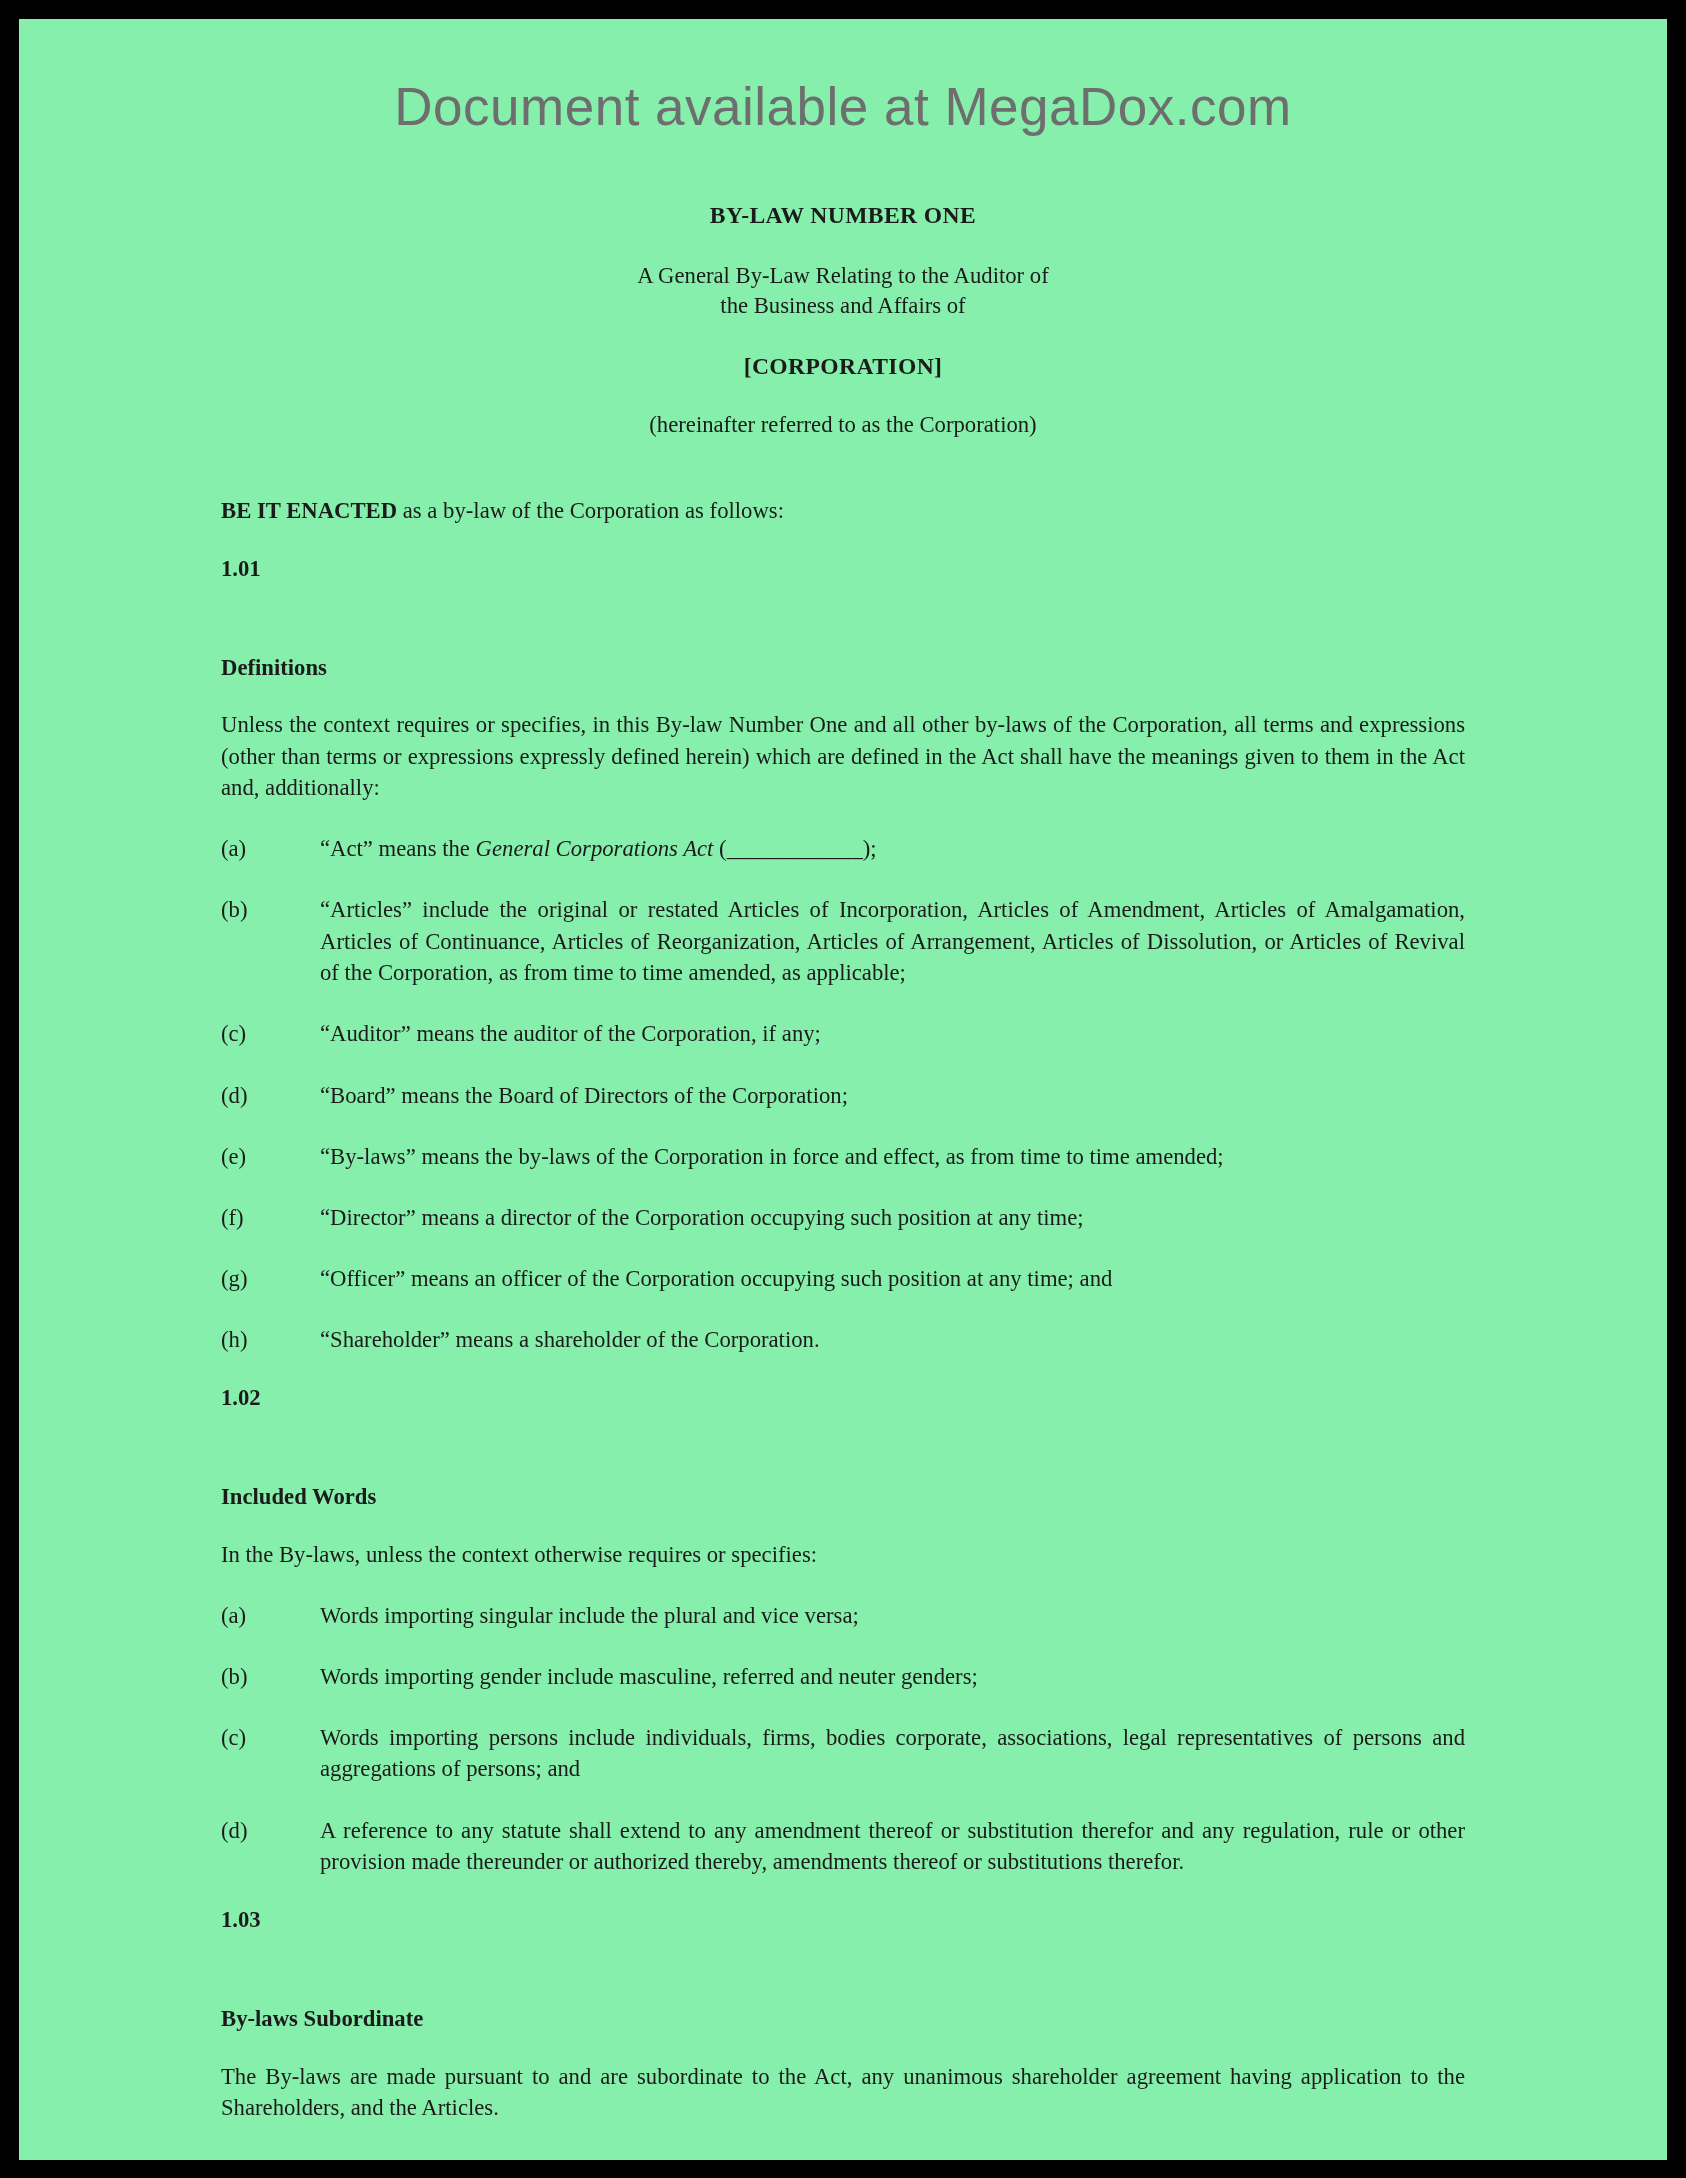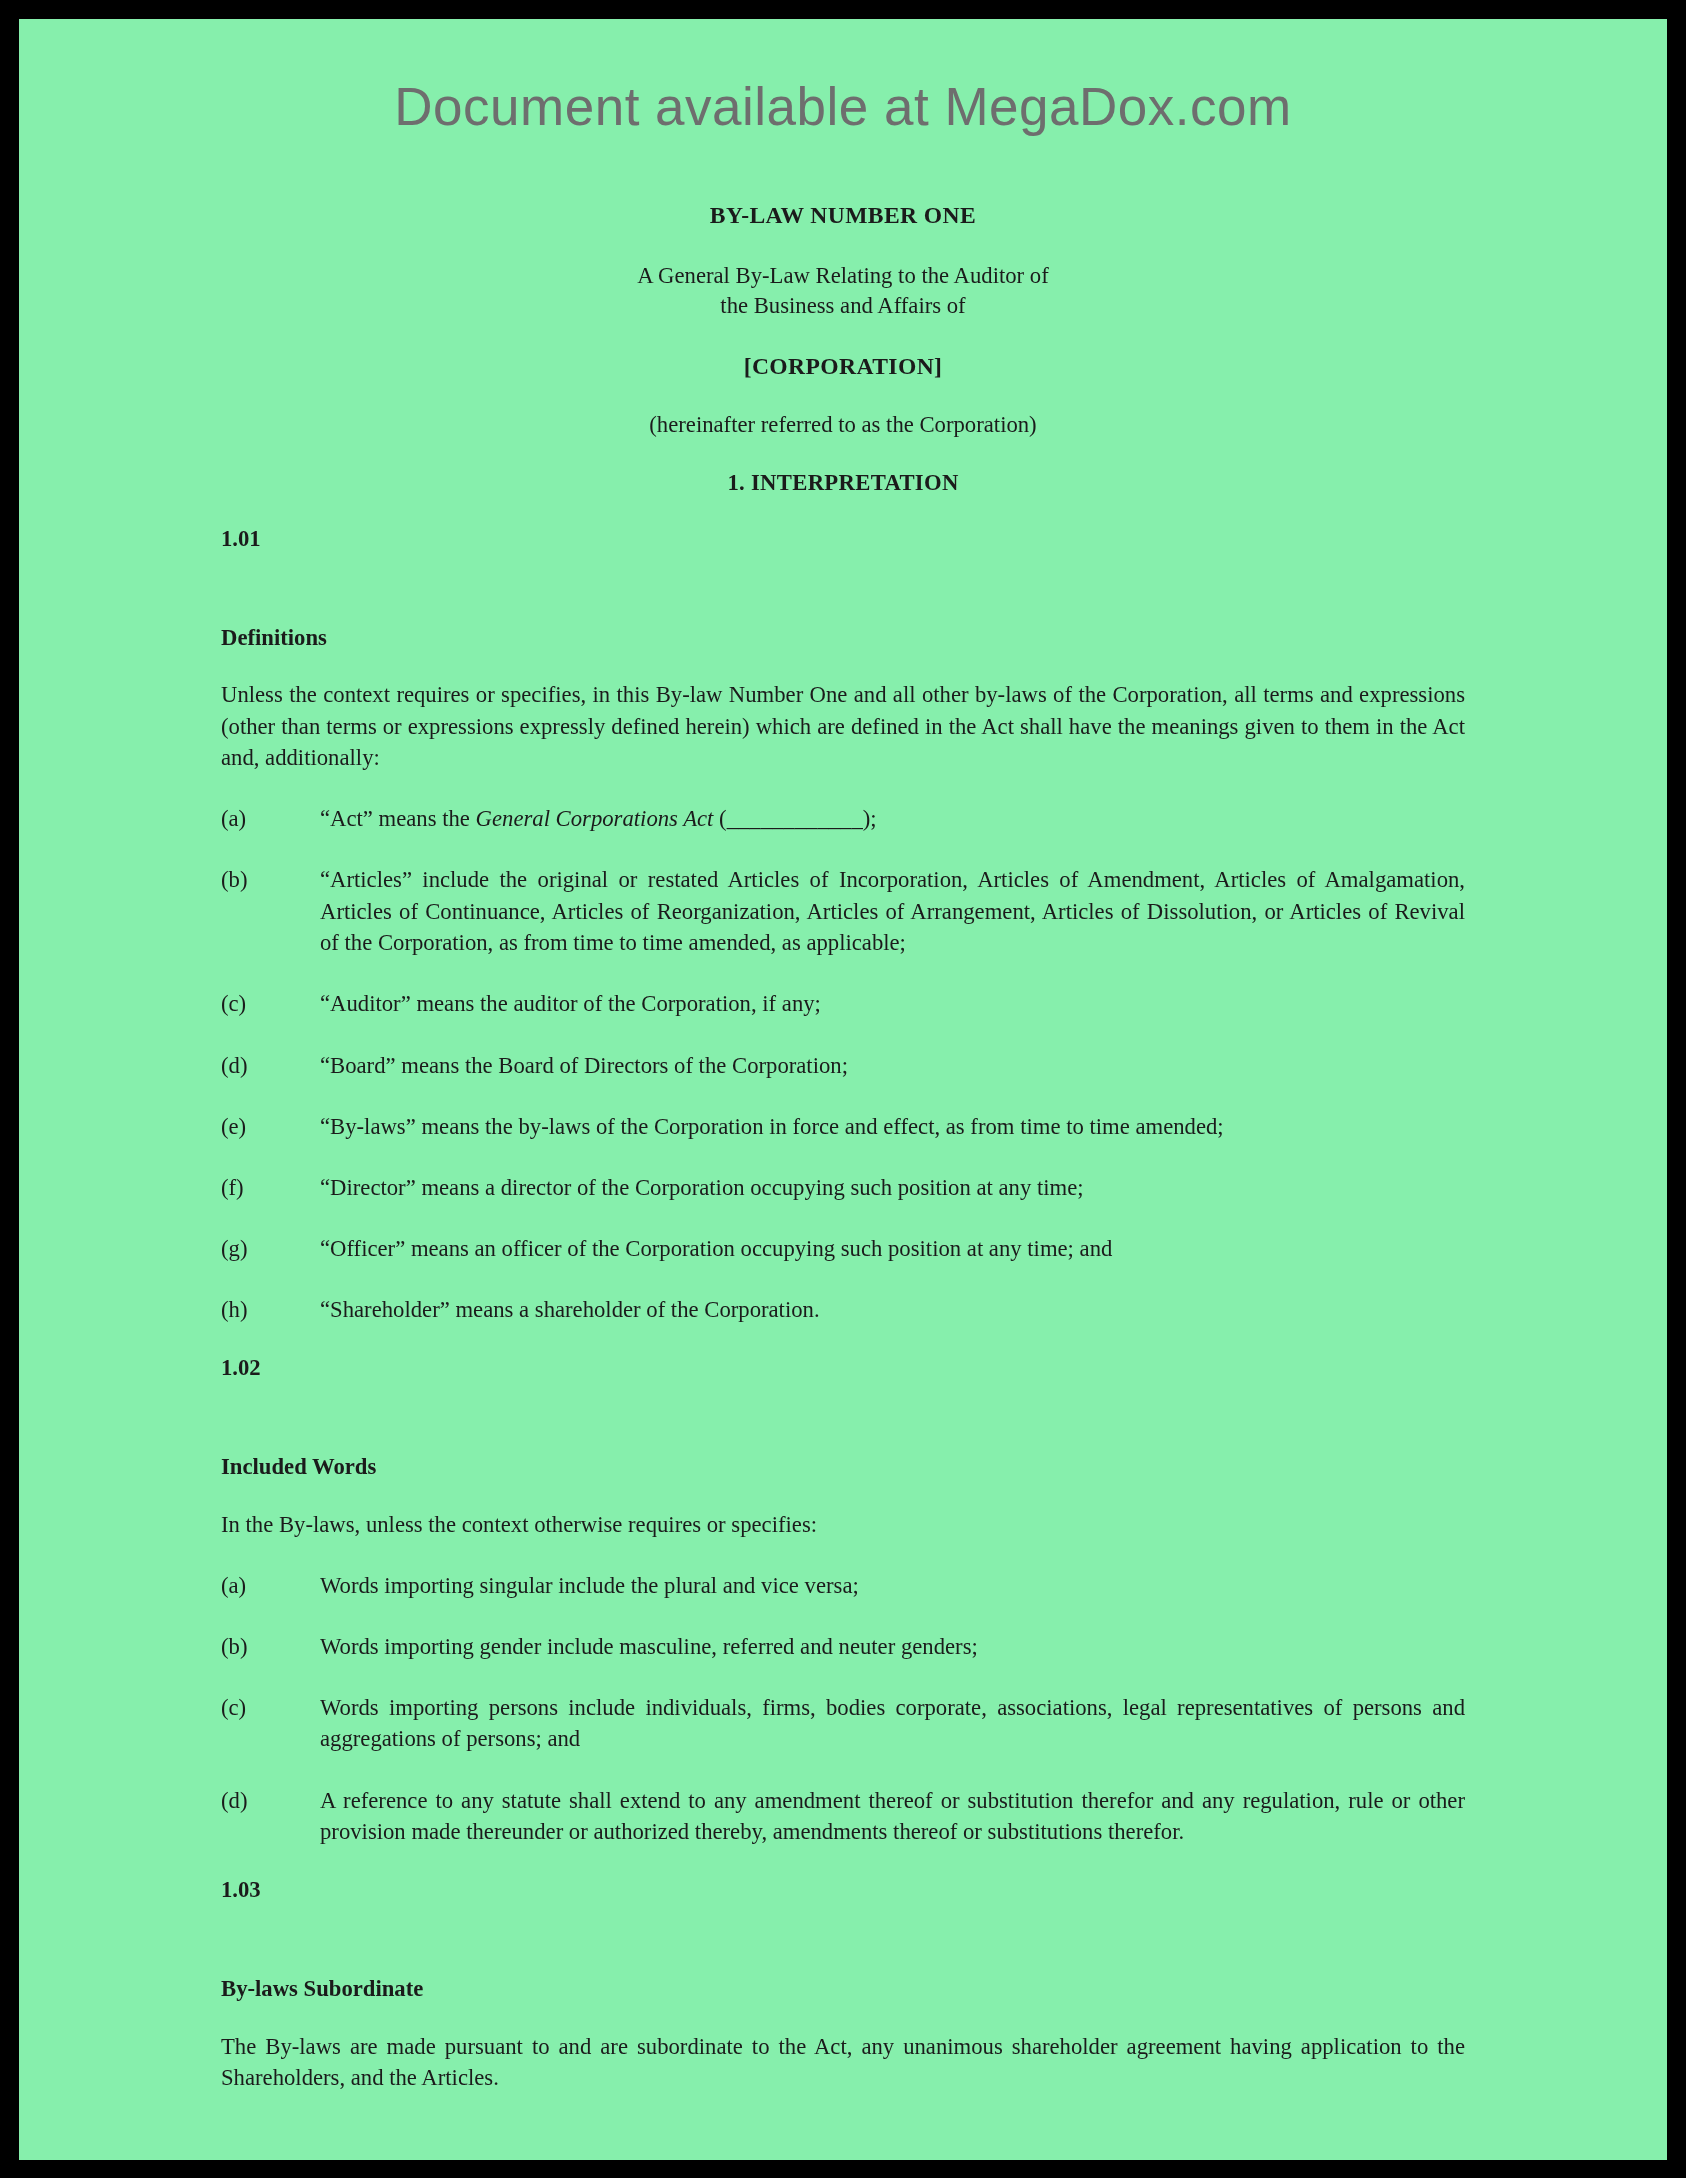--- a/index.html
+++ b/index.html
@@ -102,22 +102,22 @@
 
     <div class="center-block">
       <span>A General By-Law Relating to the Auditor of</span><br>
       <span>the Business and Affairs of</span>
     </div>
 
     <div class="corp-name">[CORPORATION]</div>
 
     <div class="hereinafter">(hereinafter referred to as the Corporation)</div>
 
-
-    <div class="part-heading">1. INTERPRETATION</div>
+    <p class="enacted"><span class="bold">BE IT ENACTED</span><span> as a by-law of the Corporation as follows:</span></p>
+
 
     <div class="sec-heading">
       <span class="sec-num">1.01</span>
       <span class="sec-title">Definitions</span>
     </div>
 
     <p class="para">Unless the context requires or specifies, in this By-law Number One and all other by-laws of the Corporation, all terms and expressions (other than terms or expressions expressly defined herein) which are defined in the Act shall have the meanings given to them in the Act and, additionally:</p>
 
     <div class="hang">
       <span class="hang-label">(a)</span>

